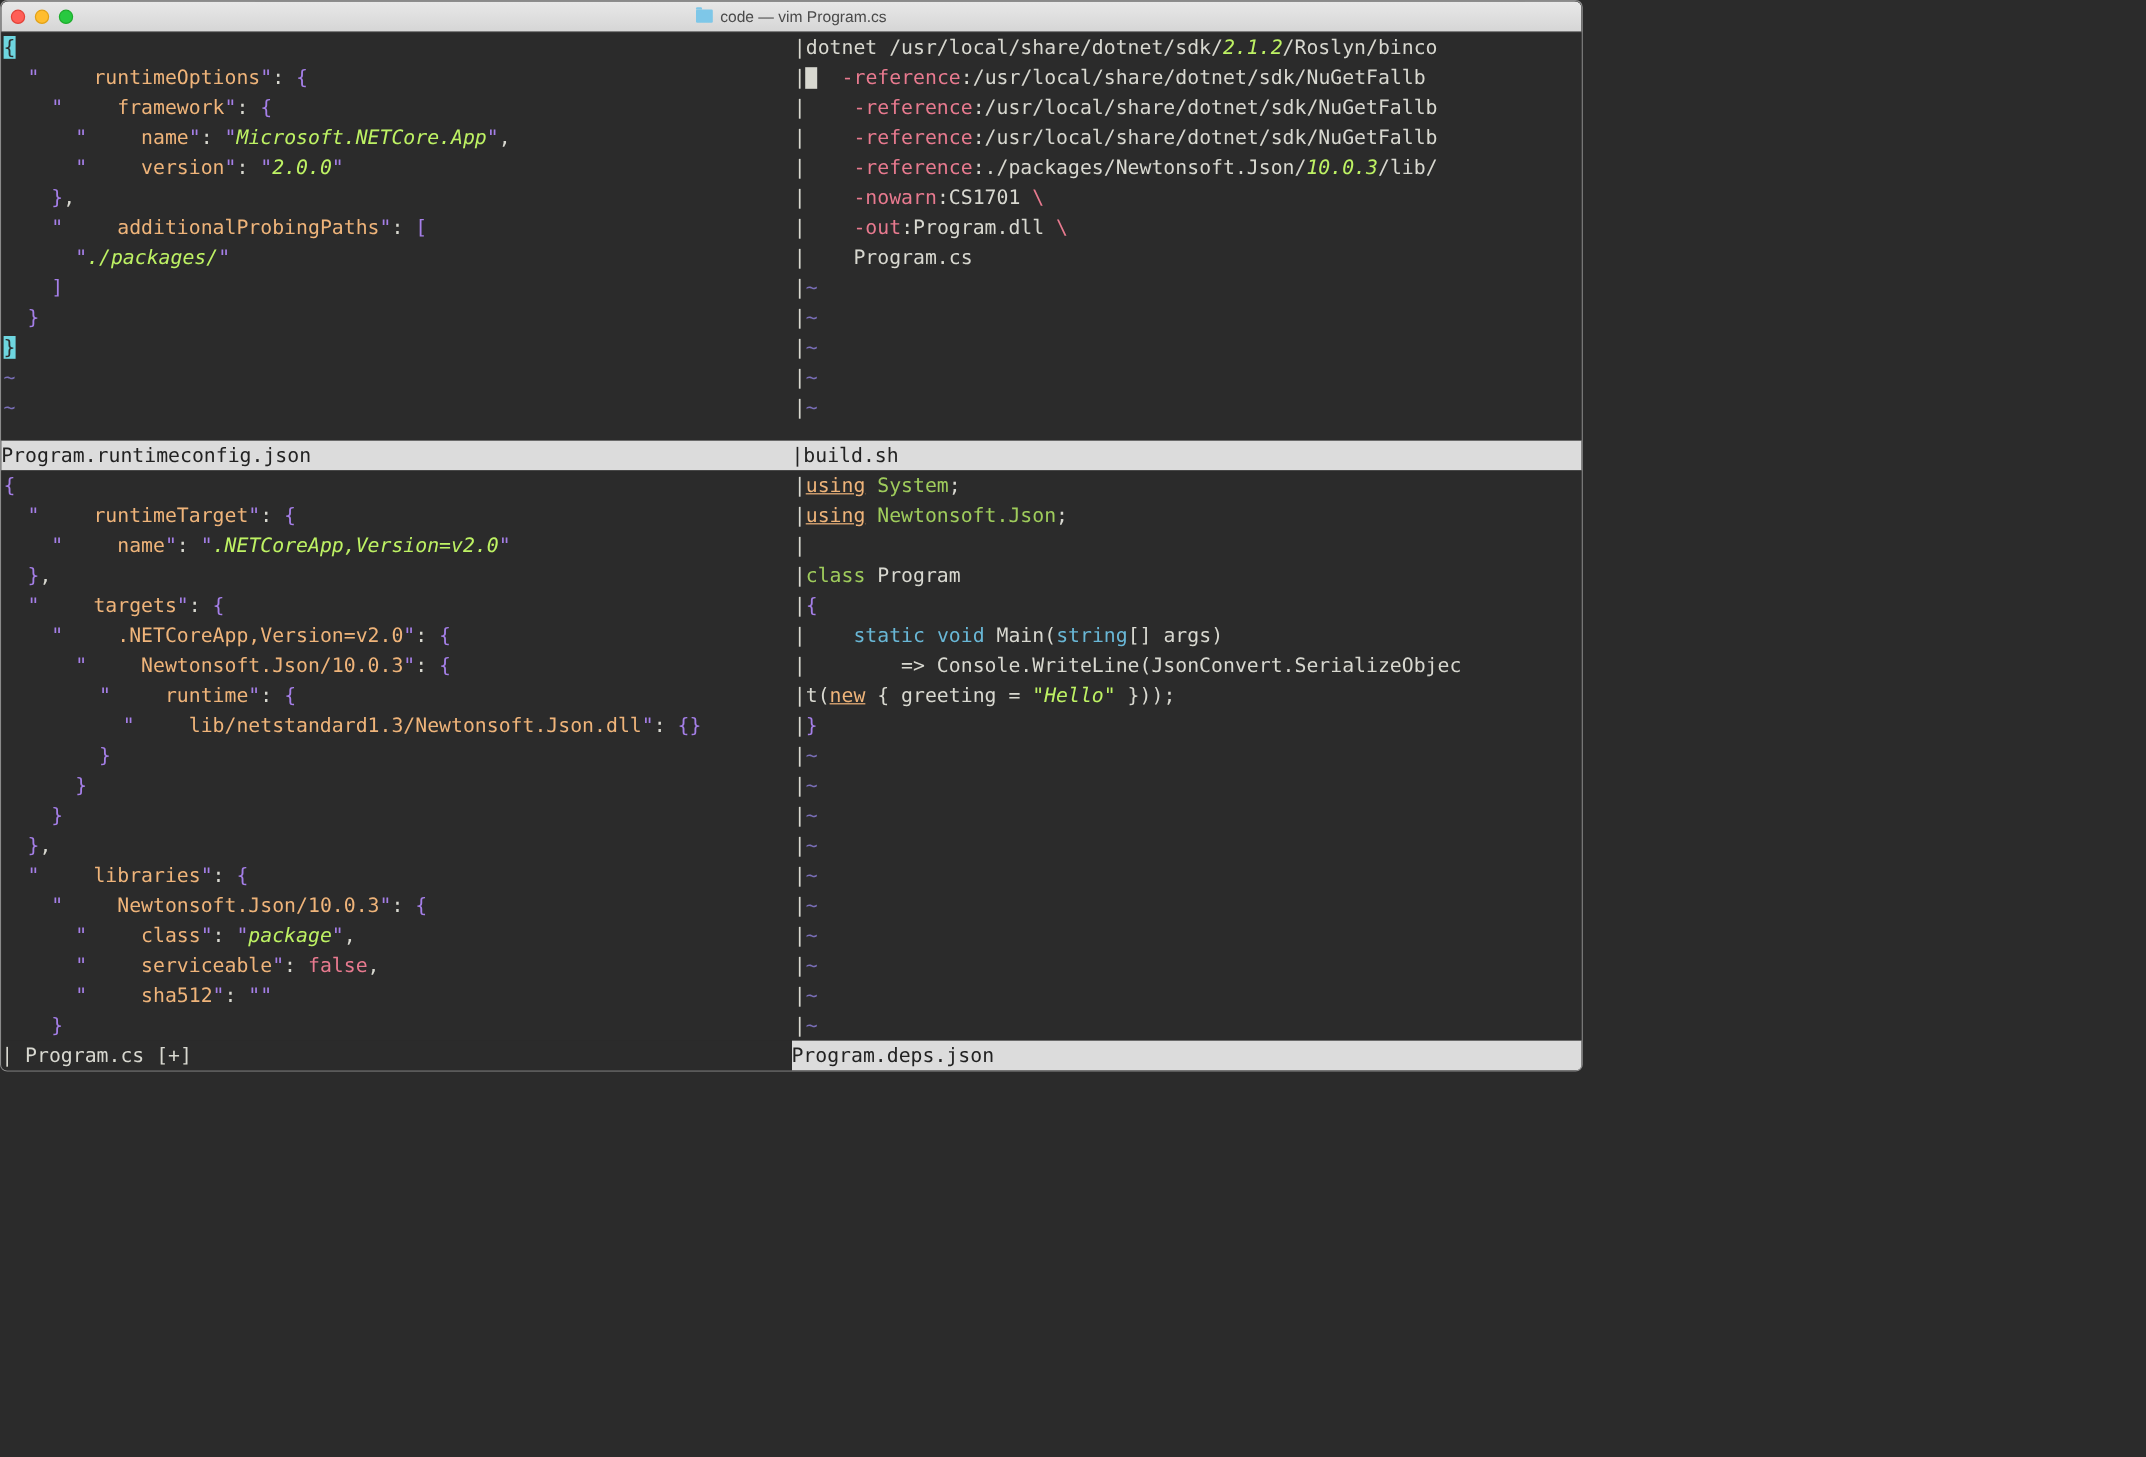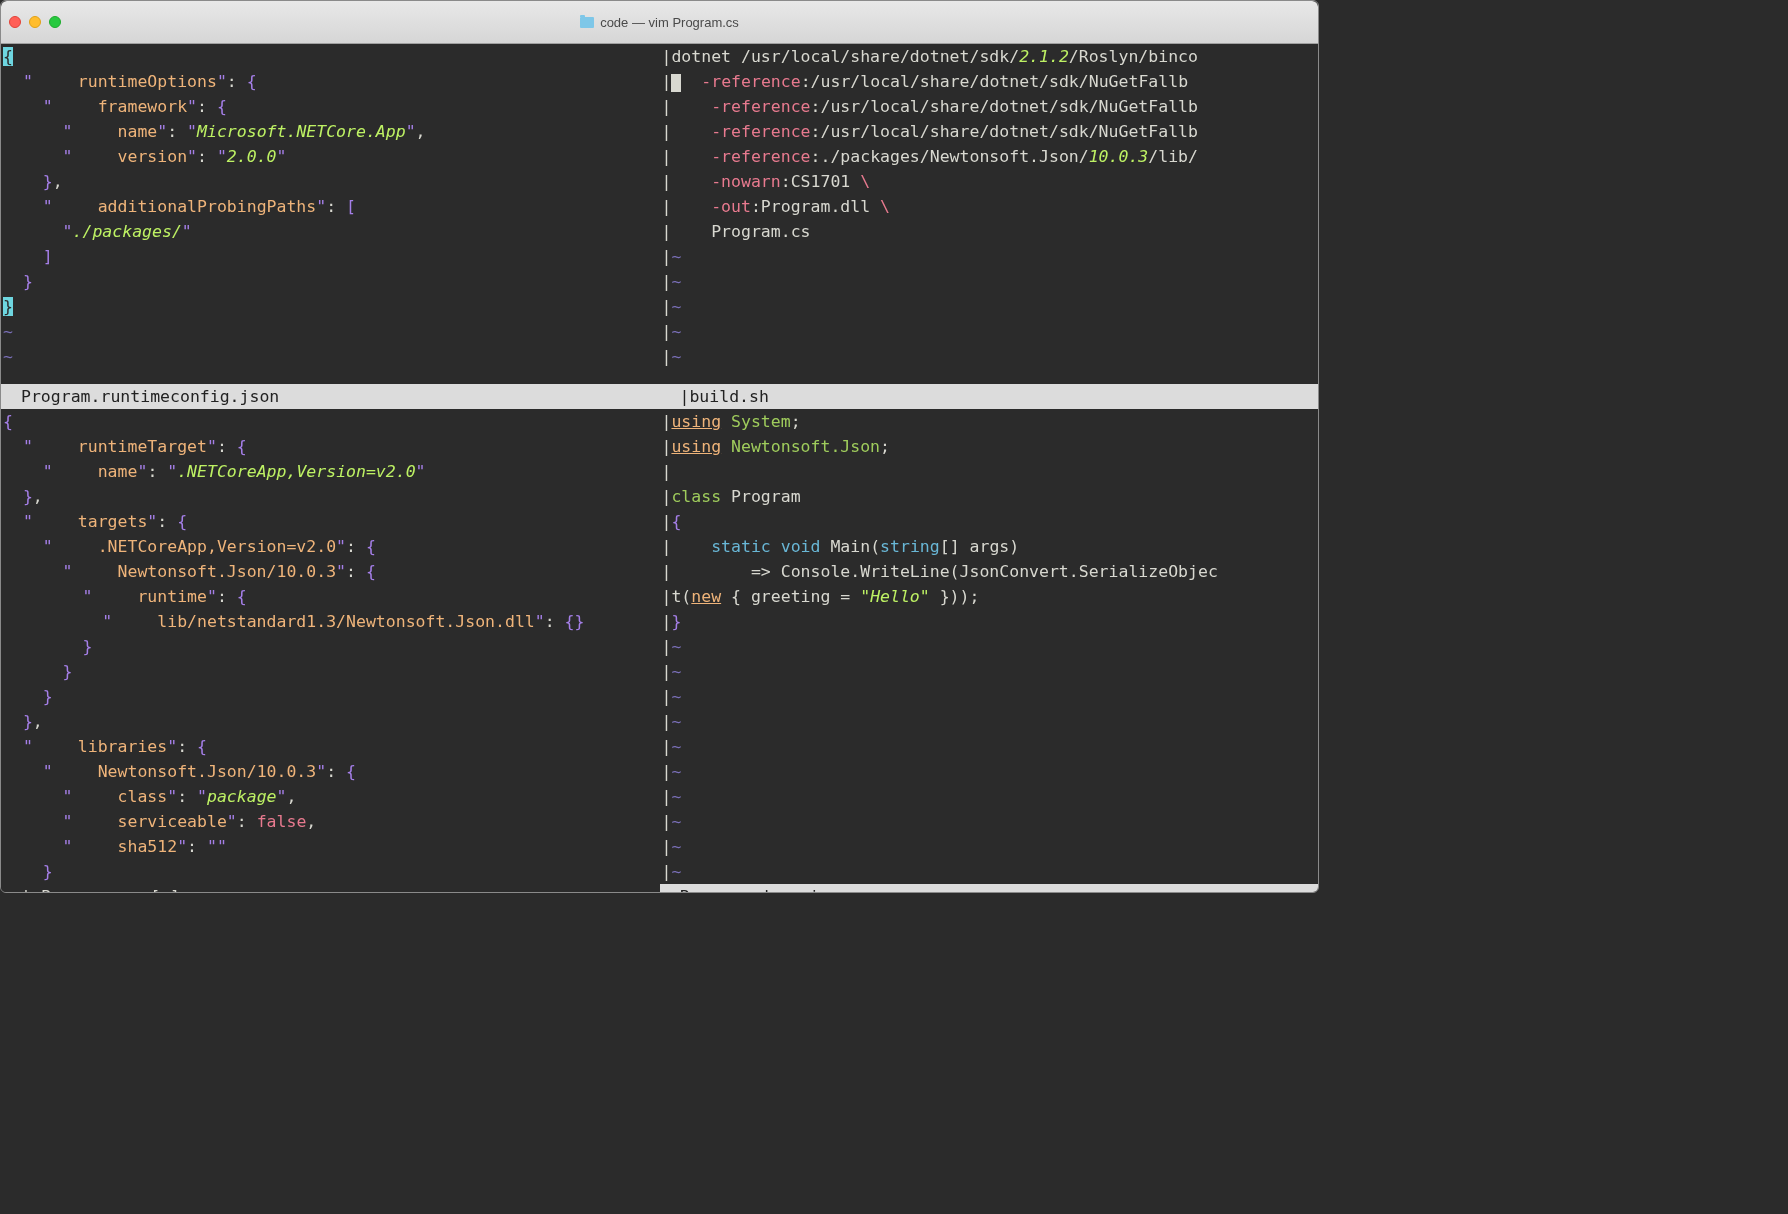--- a/index.html
+++ b/index.html
@@ -7,42 +7,42 @@
   body {
     font-family: "Menlo", "Consolas", monospace;
     font-size: 16.5px;
     line-height: 25px;
     background: #2b2b2b;
     color: #d8d8d0;
     border: 1px solid #8a8a8a;
     border-radius: 6px;
   }
   .titlebar {
-    height: 43px;
+    height: 26px;
     background: linear-gradient(#e8e8e8, #d6d6d6);
     border-bottom: 1px solid #a0a0a0;
     display: flex;
     align-items: center;
     padding: 0 8px;
     border-radius: 6px 6px 0 0;
   }
   .traffic { display: flex; gap: 8px; }
   .dot { width: 12px; height: 12px; border-radius: 50%; }
   .dot.red { background: #ff5f57; border: 0.5px solid #e24238; }
   .dot.yellow { background: #ffbd2e; border: 0.5px solid #e1a116; }
   .dot.green { background: #28c940; border: 0.5px solid #1dac2c; }
   .title { flex: 1; text-align: center; color: #4a4a4a; font-family: -apple-system, sans-serif; font-size: 13px; display: flex; justify-content: center; align-items: center; gap: 6px; }
   .folder-icon { width: 14px; height: 11px; background: #7ec7e8; border-radius: 1px; position: relative; }
   .folder-icon::before { content:""; position:absolute; top:-2px; left:0; width:5px; height:2px; background:#7ec7e8; border-radius:1px 1px 0 0;}
 
   .editor { height: calc(100% - 26px); display: grid; grid-template-columns: 1fr 1fr; grid-template-rows: 340px 25px 1fr 25px; }
   .pane { background: #2b2b2b; overflow: hidden; white-space: pre; padding: 0 2px; position: relative; }
   .pane.left { }
   .pane.right { }
-  .status { background: #dcdcdc; color: #222; padding: 0 20px; font-size: 16.5px; line-height: 25px; white-space: pre; overflow: hidden; }
+  .status { background: #dcdcdc; color: #222; padding: 0 0; font-size: 16.5px; line-height: 25px; white-space: pre; overflow: hidden; }
   .status.right { }
   .vsep { color: #d8d8d0; }
 
   
   .delim { color: #a57fe8; }  
   .key { color: #efb47a; margin-left: 45px; }    
   .str { color: #bef264; font-style: italic; }
   .ln-tilde { color: #7a6fb8; }
   .cursor { background: #6ed6e0; color:#2b2b2b; }
   .flag { color: #e87a8f; }

